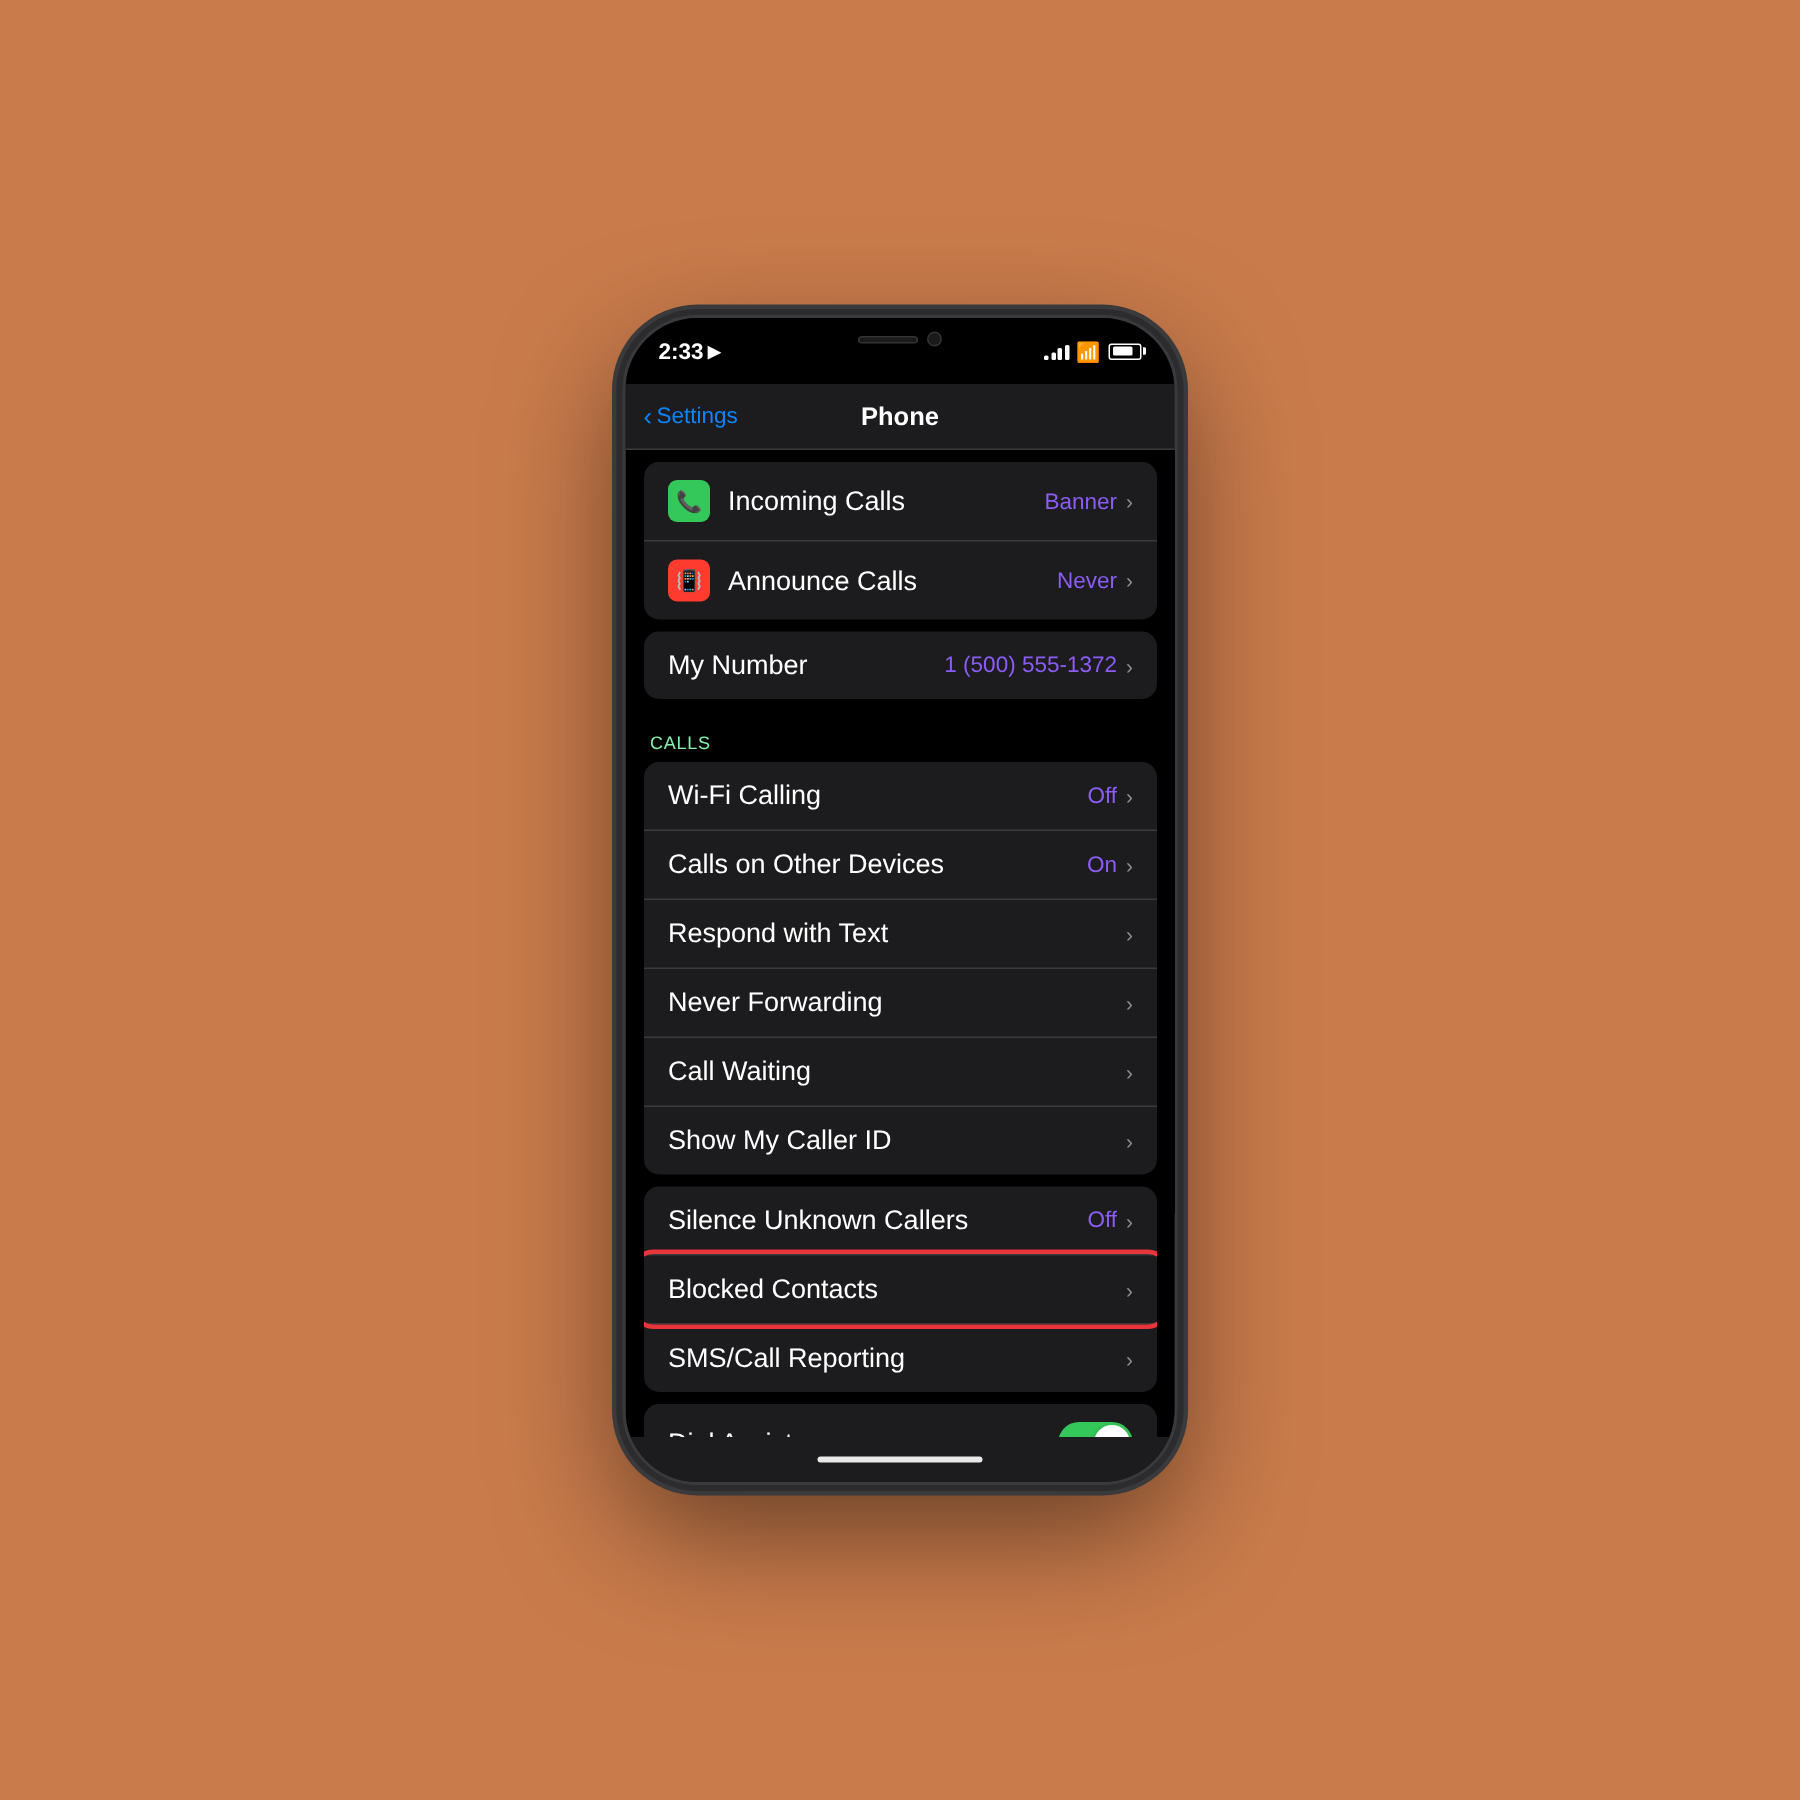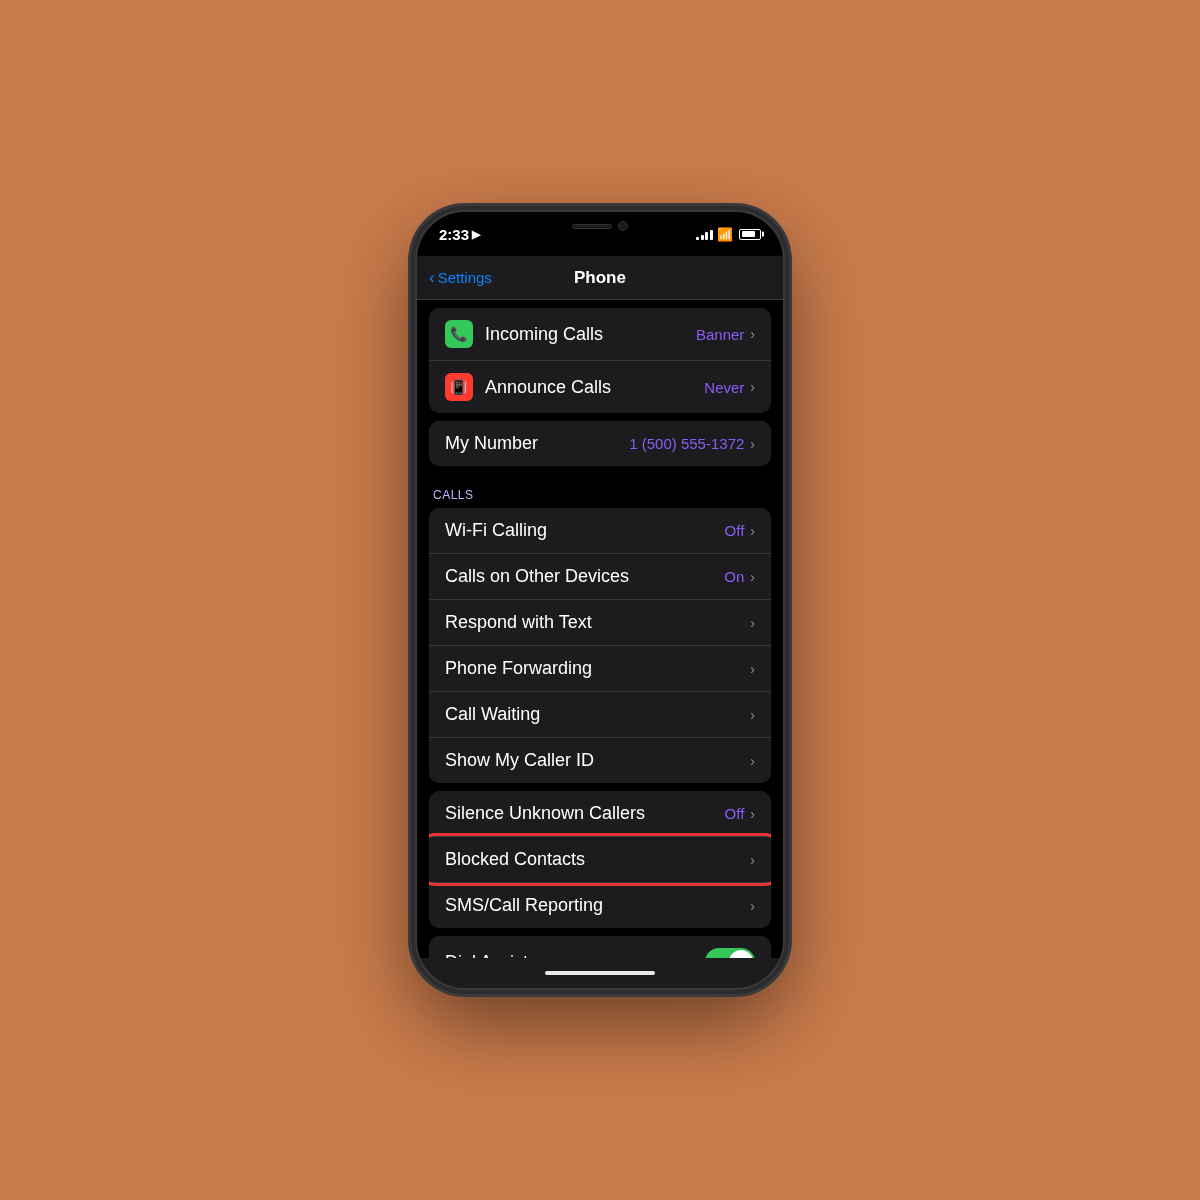--- a/index.html
+++ b/index.html
@@ -191,21 +191,21 @@
     }
 
     .content::-webkit-scrollbar { display: none; }
 
     .section {
       margin-bottom: 0;
     }
 
     .section-label {
       font-size: 12px;
-      color: #c4b5fd;
+      color: #86efac;
       text-transform: uppercase;
       letter-spacing: 0.5px;
       padding: 14px 16px 6px;
     }
 
     .settings-group {
       background: #1C1C1E;
       border-radius: 10px;
       margin: 0 12px 8px;
       overflow: hidden;
@@ -393,21 +393,21 @@
         <div class="settings-row">
           <span class="row-label">Calls on Other Devices</span>
           <span class="row-value">On</span>
           <span class="row-chevron">›</span>
         </div>
         <div class="settings-row">
           <span class="row-label">Respond with Text</span>
           <span class="row-chevron">›</span>
         </div>
         <div class="settings-row">
-          <span class="row-label">Phone Forwarding</span>
+          <span class="row-label">Never Forwarding</span>
           <span class="row-chevron">›</span>
         </div>
         <div class="settings-row">
           <span class="row-label">Call Waiting</span>
           <span class="row-chevron">›</span>
         </div>
         <div class="settings-row">
           <span class="row-label">Show My Caller ID</span>
           <span class="row-chevron">›</span>
         </div>

